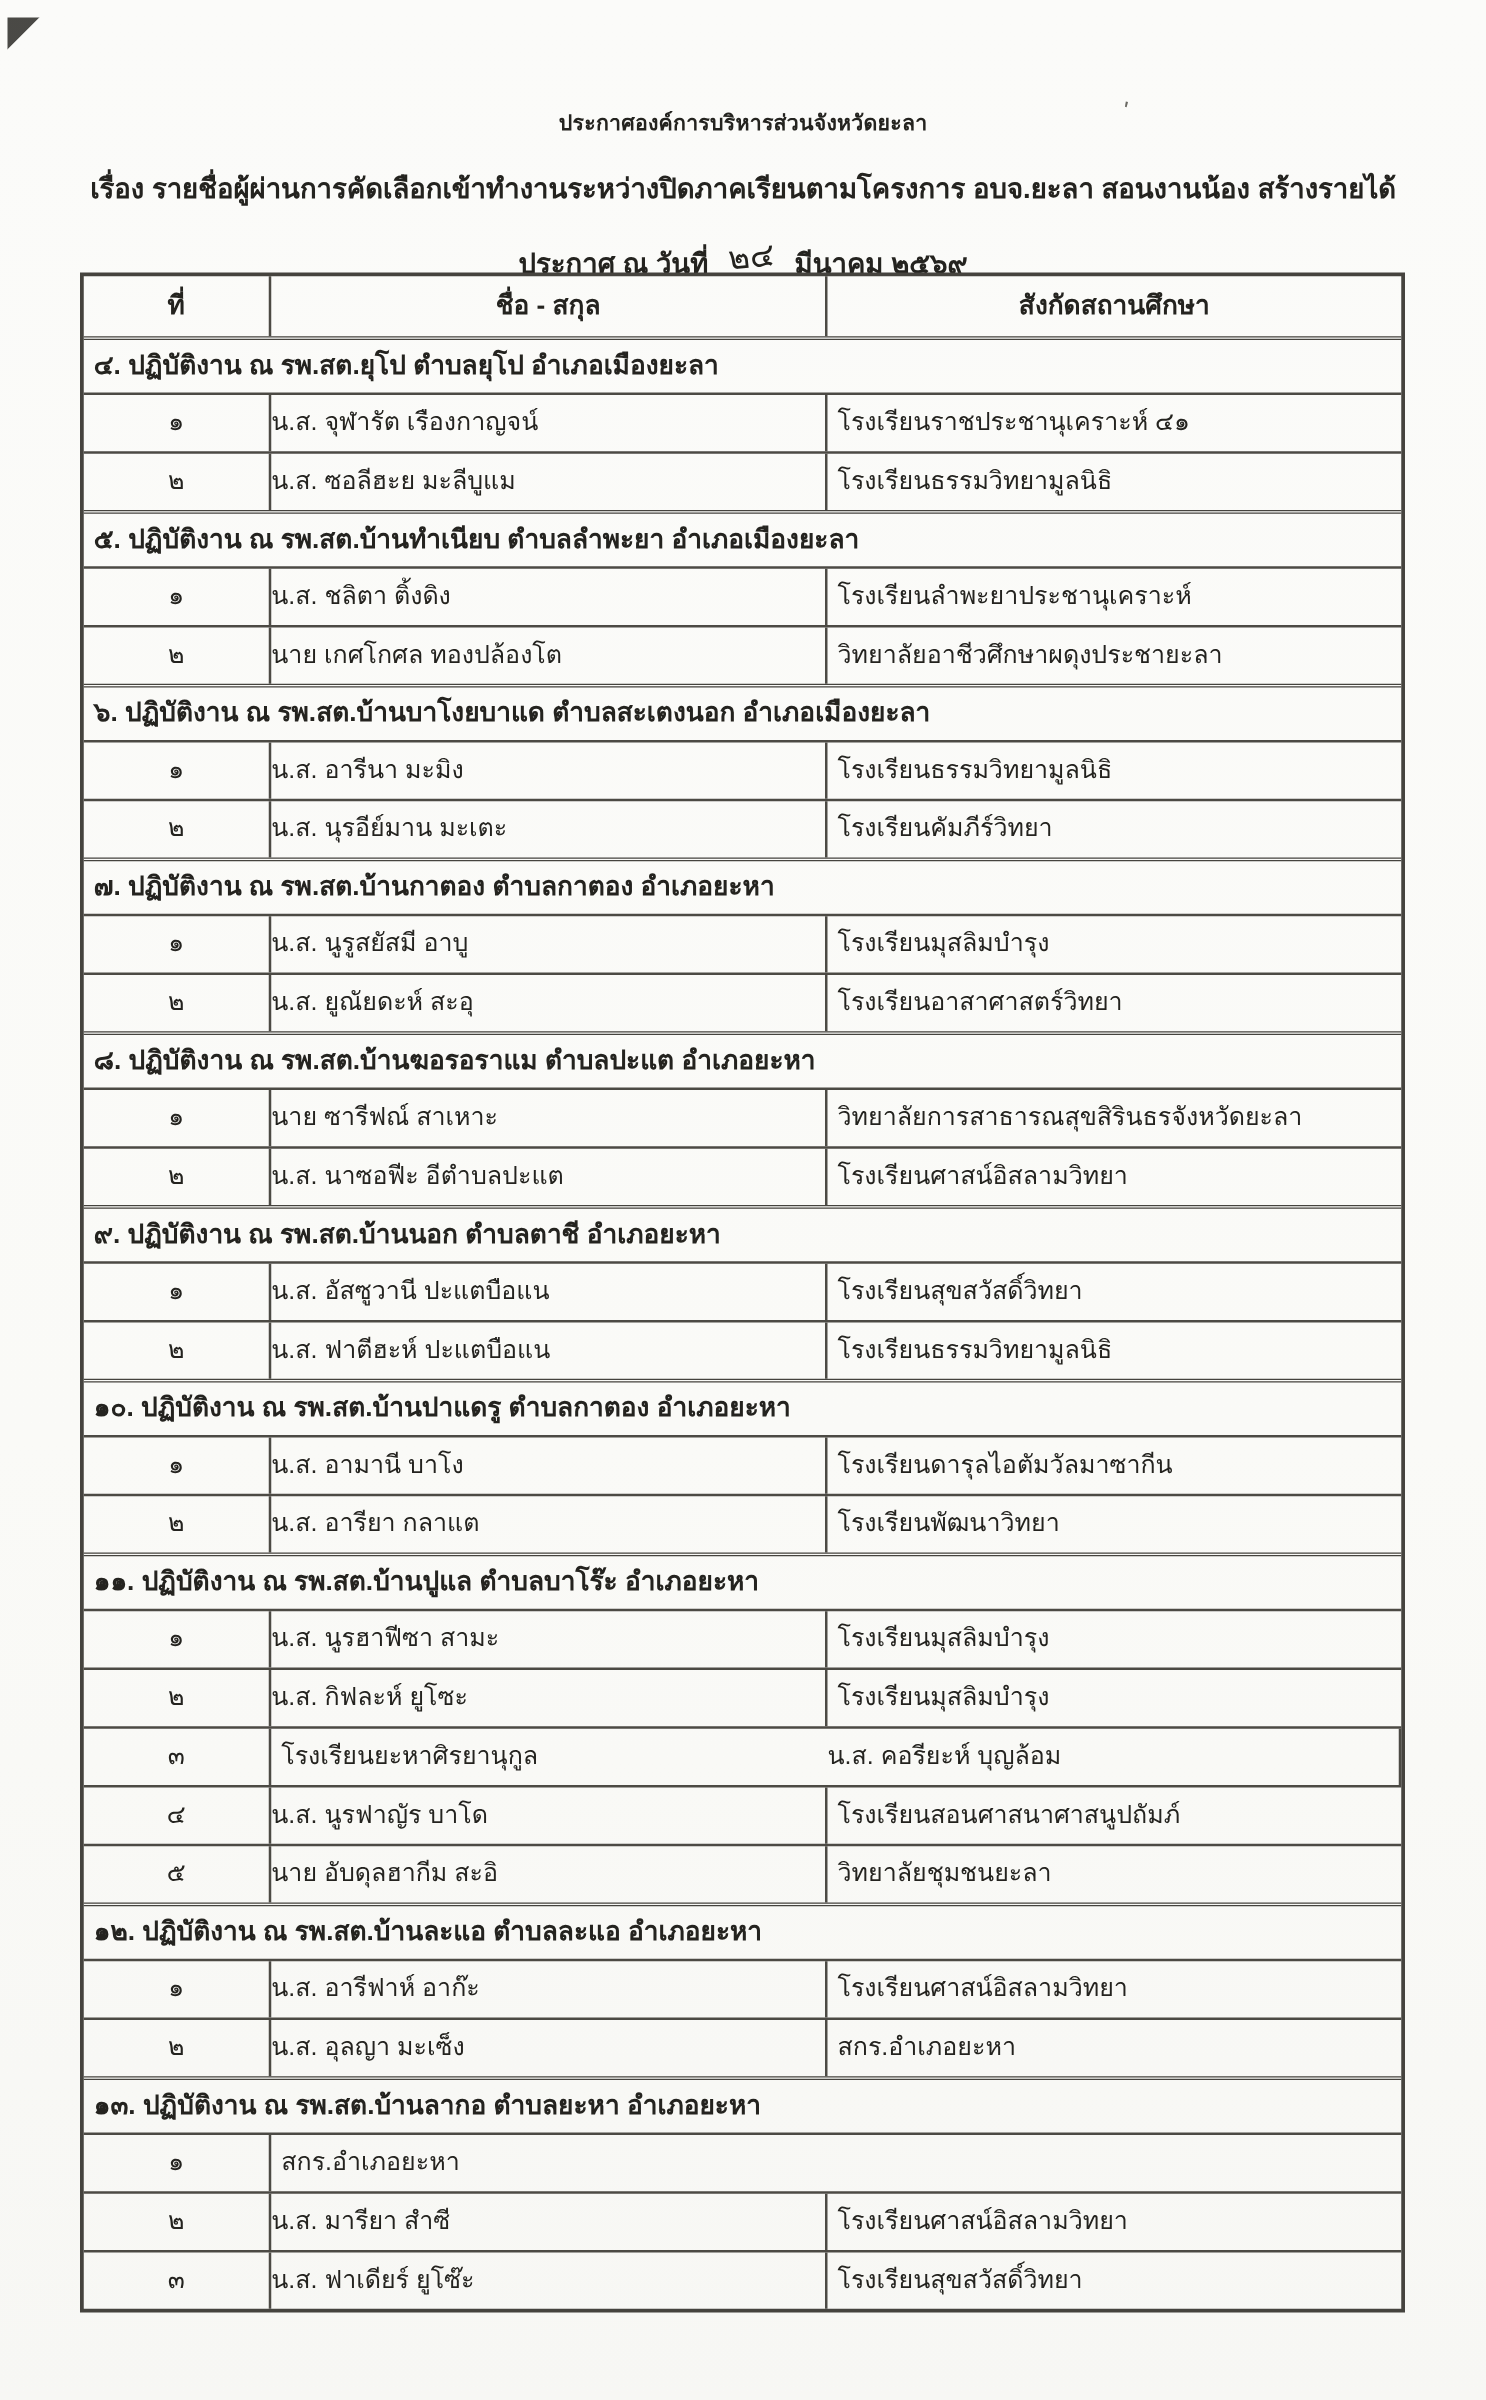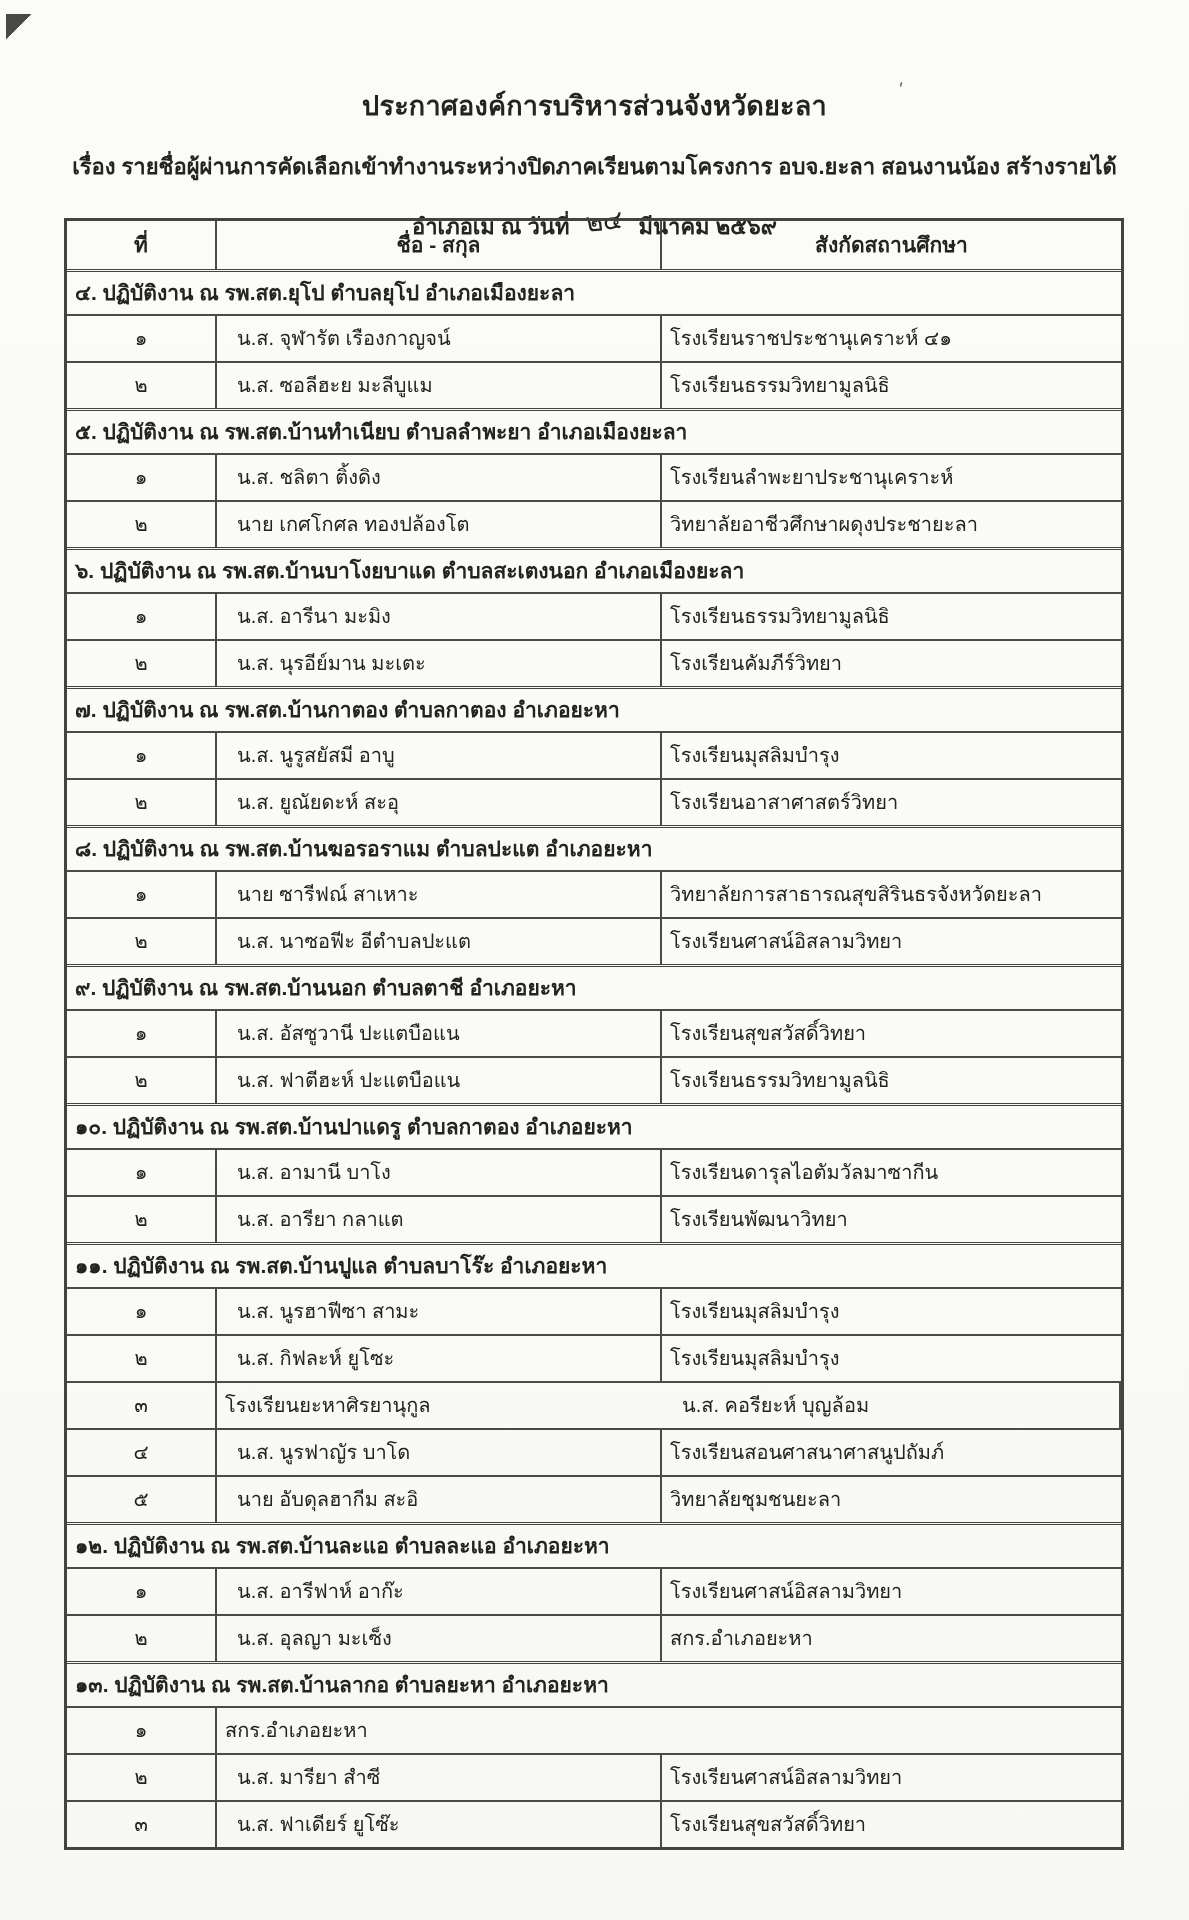--- a/index.html
+++ b/index.html
@@ -21,21 +21,21 @@
     position:absolute;left:6px;top:14px;width:26px;height:30px;
     background:linear-gradient(135deg,#2b2a26 0%,#2b2a26 45%,transparent 46%);
     opacity:.85;
   }
   .stray-quote{
     position:absolute;left:898px;top:78px;
     font-size:20px;color:#6b6a64;transform:rotate(12deg);
   }
   
   .doc-header{padding-top:84px;text-align:center;}
-  .doc-title{font-size:27px;font-weight:700;letter-spacing:.2px;}
+  .doc-title{font-size:17px;font-weight:700;letter-spacing:.2px;}
   .doc-subject{margin-top:22px;font-size:22px;font-weight:700;}
   .doc-dateline{margin-top:20px;font-size:22px;font-weight:700;}
   .handwritten{
     display:inline-block;
     font-size:26px;font-weight:400;
     transform:rotate(-6deg) translateY(-4px);
     margin:0 10px;
     font-family:"DejaVu Serif",serif;
   }
   
@@ -59,21 +59,21 @@
   }
   .t-data{height:47px;}
   .cell{
     box-sizing:border-box;
     display:flex;align-items:center;
     font-size:20px;font-weight:500;
     line-height:1.05;
     overflow:hidden;white-space:nowrap;
   }
   .cell.c1{justify-content:center;border-right:2px solid #4c4a44;}
-  .cell.c2{padding-left:20px;border-right:2px solid #4c4a44;}
+  .cell.c2{border-right:2px solid #4c4a44;}
   .cell.c3{padding-left:8px;}
   .t-section{
     display:block;
     height:45px;
     border-top:3px double #45433e;
     box-sizing:border-box;
   }
   .t-section .cell{
     height:100%;
     padding-left:8px;
@@ -86,21 +86,21 @@
 
 <div class="page">
 
   <div class="corner-mark"></div>
   <div class="stray-quote">'</div>
 
   <div class="doc-header">
     <div class="doc-title">ประกาศองค์การบริหารส่วนจังหวัดยะลา</div>
     <div class="doc-subject">เรื่อง รายชื่อผู้ผ่านการคัดเลือกเข้าทำงานระหว่างปิดภาคเรียนตามโครงการ อบจ.ยะลา สอนงานน้อง สร้างรายได้</div>
     <div class="doc-dateline">
-      <span>อำเภอเม ณ วันที่</span>
+      <span>ประกาศ ณ วันที่</span>
       <span class="handwritten">๒๔</span>
       <span>มีนาคม ๒๕๖๙</span>
     </div>
   </div>
 
   <div class="doc-table" id="table-root">
     <div class="t-row t-head">
       <div class="cell c1">ที่</div>
       <div class="cell c2" style="justify-content:center;padding-left:0;">ชื่อ - สกุล</div>
       <div class="cell c3" style="justify-content:center;padding-left:0;">สังกัดสถานศึกษา</div>

